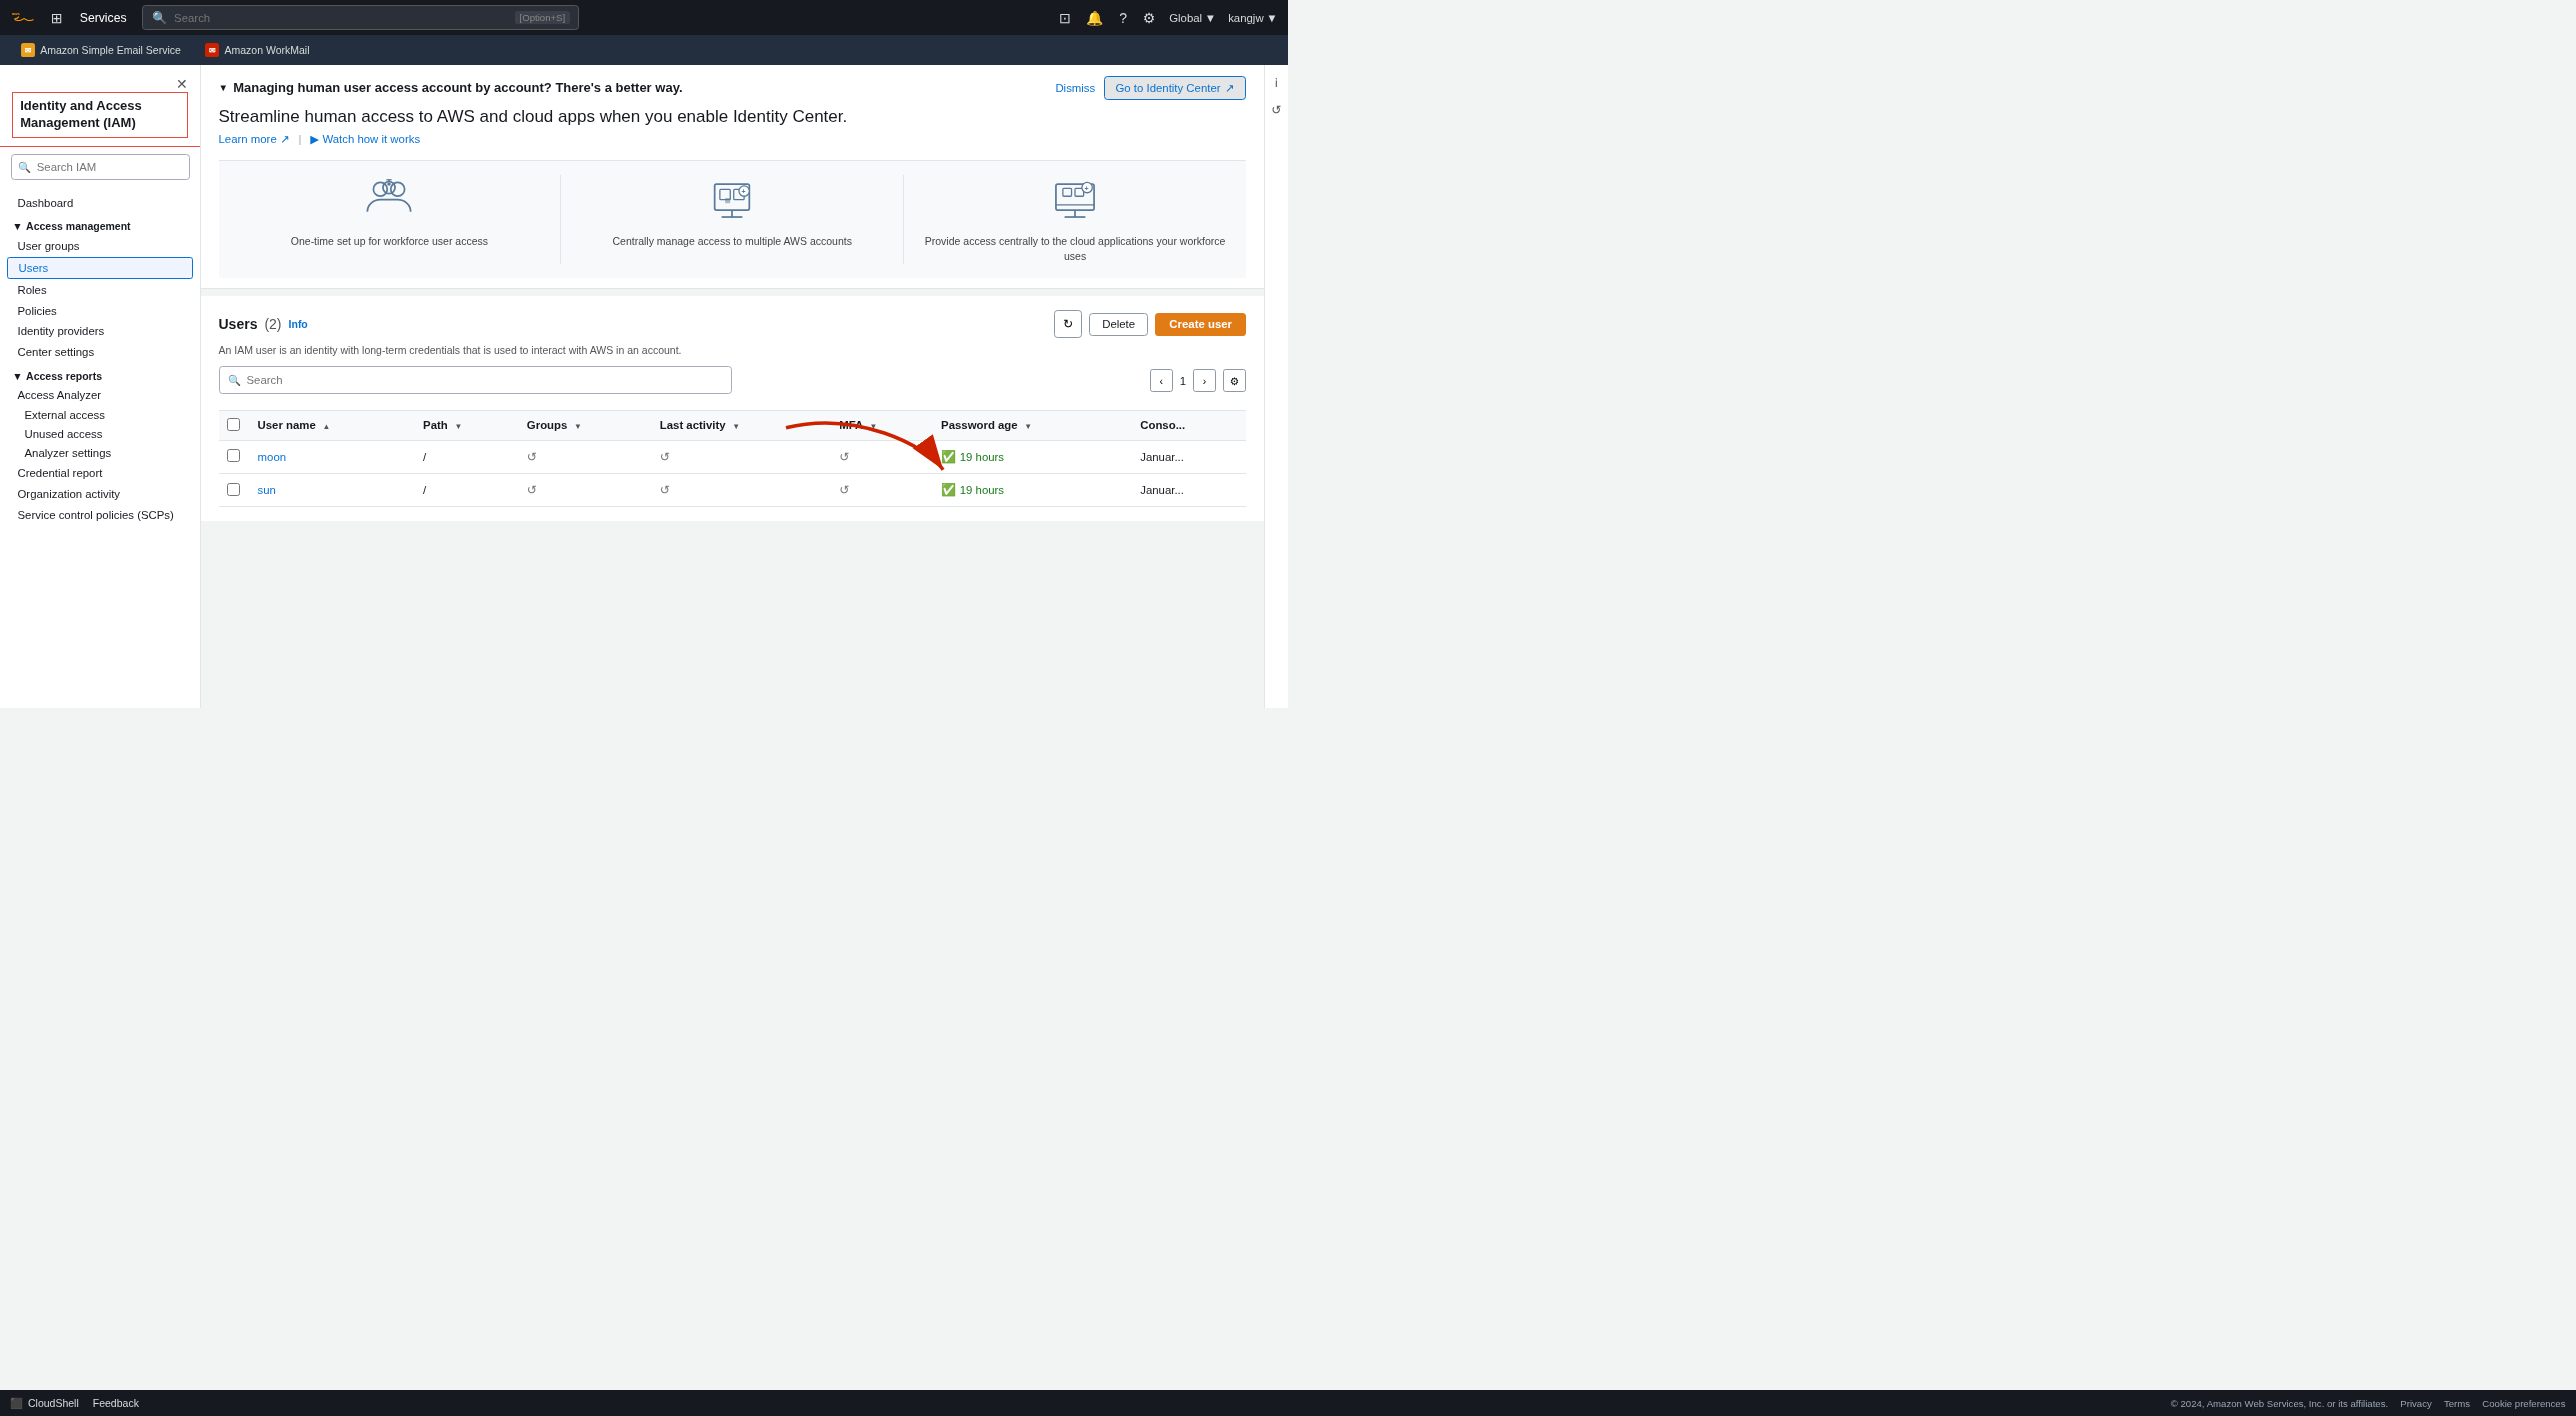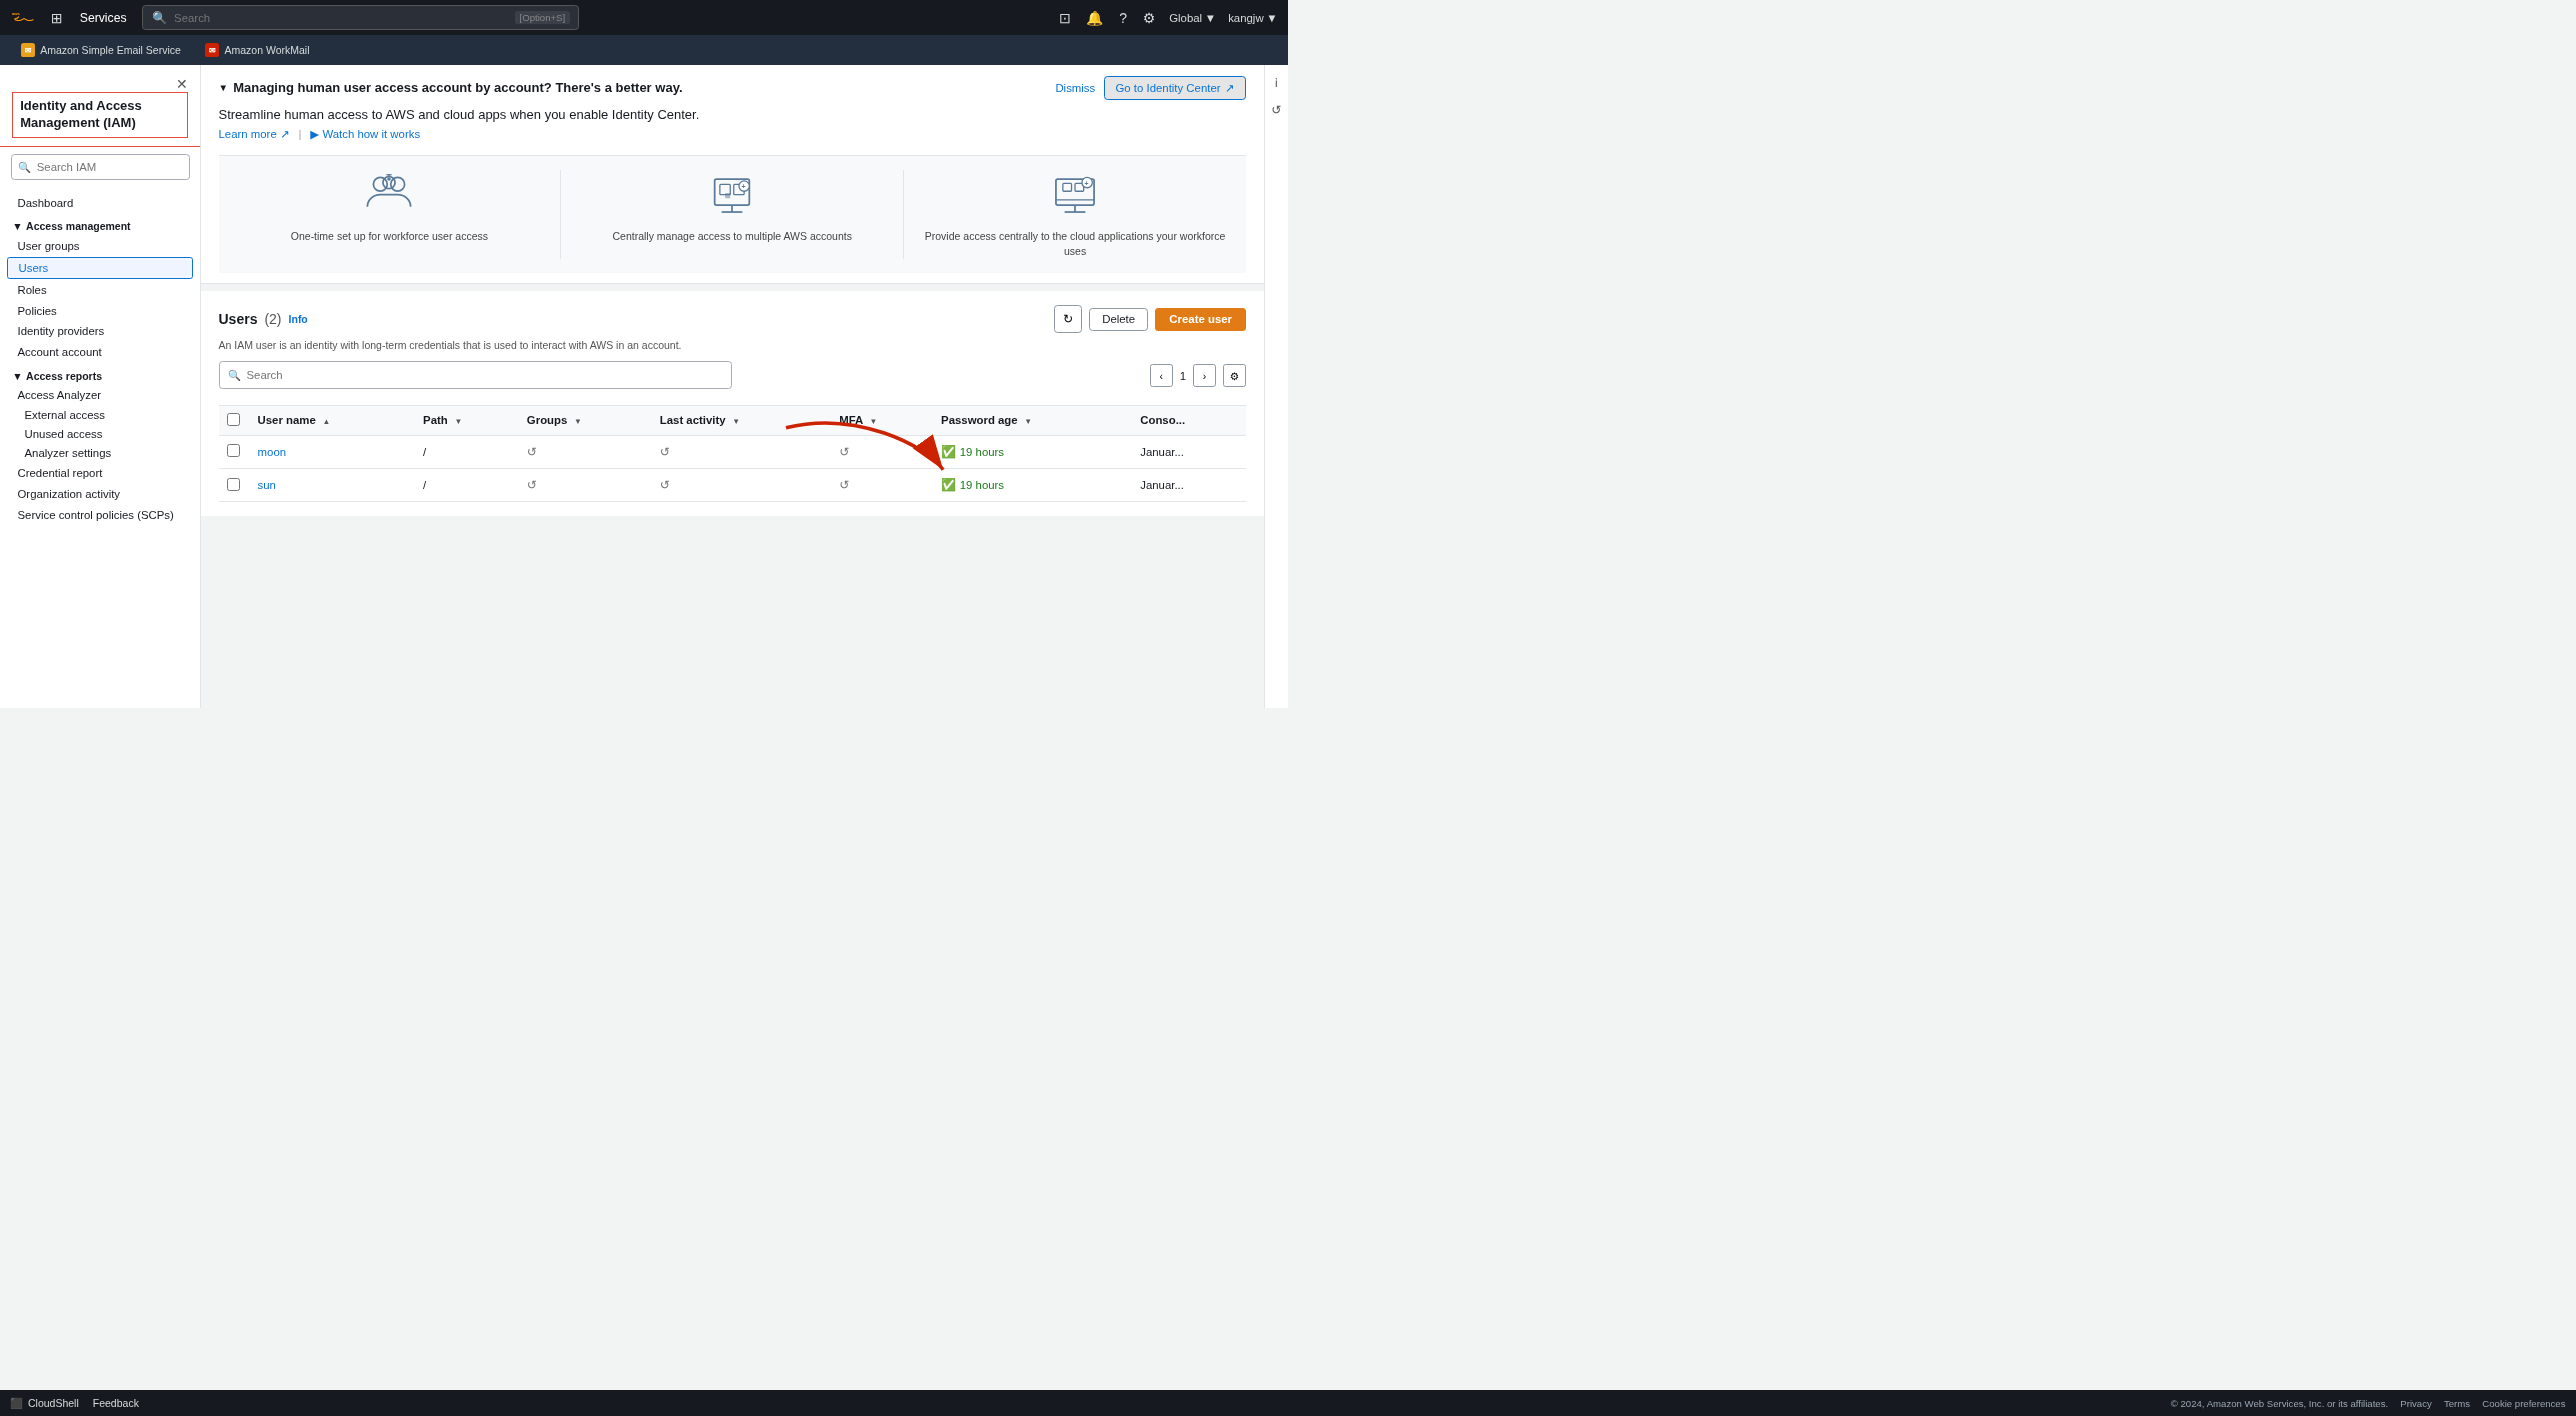--- a/index.html
+++ b/index.html
@@ -246,21 +246,21 @@
       background: #e5e5e5;
       border-radius: 3.5px;
       padding: 4.4px 10.5px;
       cursor: pointer;
       font-size: 11.4px;
       display: flex;
       align-items: center;
       gap: 4.4px;
     }
     .banner-desc {
-      font-size: 13px;
+      font-size: 17px;
       color: #16191f;
       margin-bottom: 5.2px;
     }
     .banner-links {
       display: flex;
       align-items: center;
       gap: 8.7px;
       font-size: 11.4px;
     }
     .banner-link {
@@ -602,21 +602,21 @@
     <div class="sidebar-nav-item">
       <span>Roles</span>
     </div>
     <div class="sidebar-nav-item">
       <span>Policies</span>
     </div>
     <div class="sidebar-nav-item">
       <span>Identity providers</span>
     </div>
     <div class="sidebar-nav-item">
-      <span>Account account</span>
+      <span>Center settings</span>
     </div>
 
     <div class="sidebar-section-header">
       <span>▼</span>
       <span>Access reports</span>
     </div>
     <div class="sidebar-nav-item">
       <span>Access Analyzer</span>
     </div>
     <div class="sidebar-sub-item">

